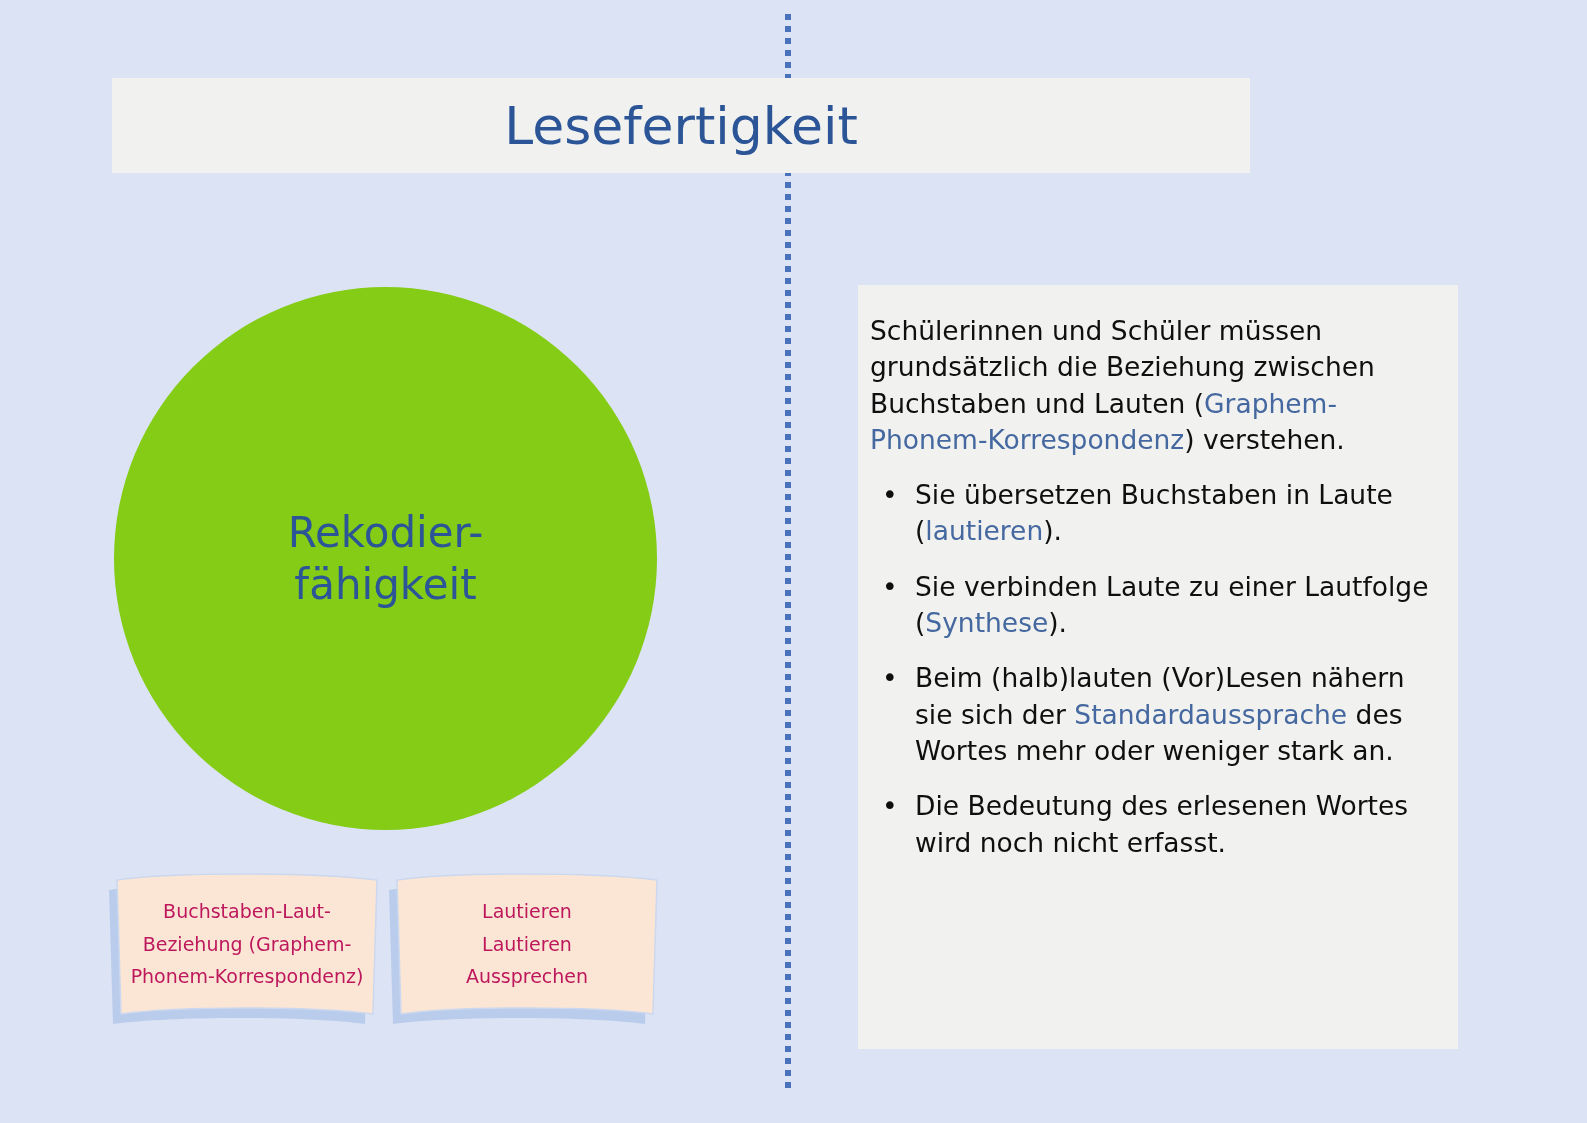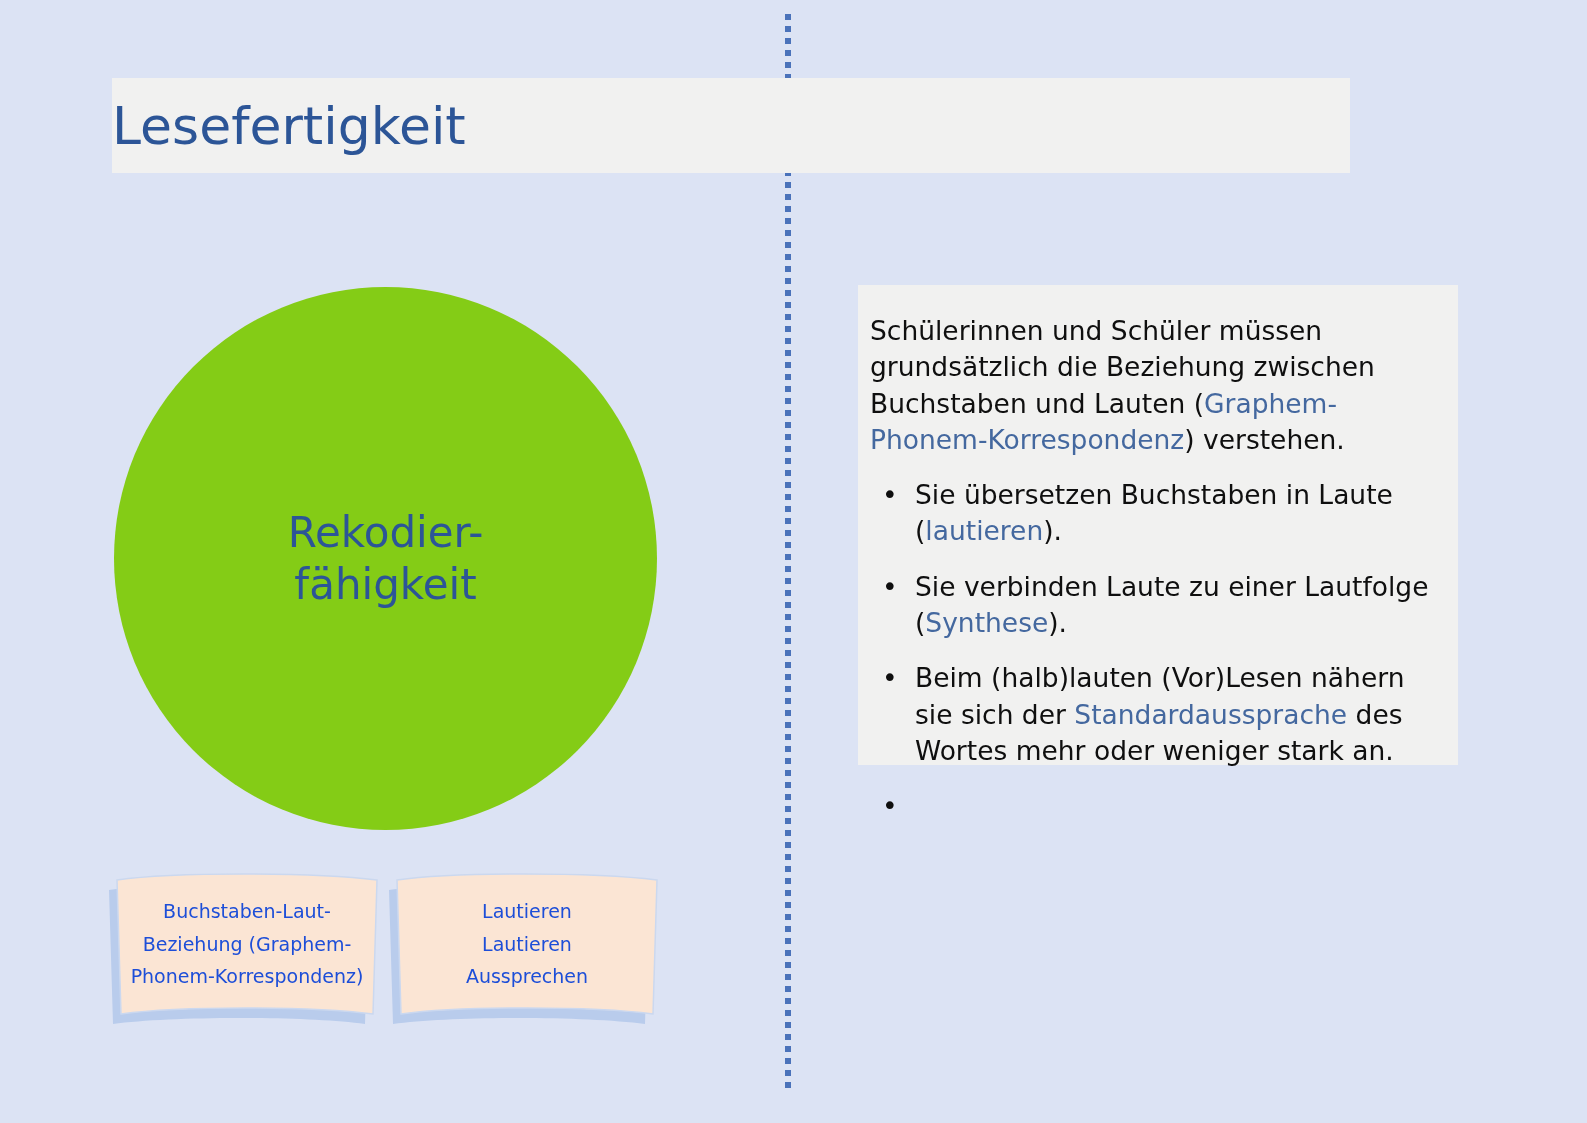--- a/index.html
+++ b/index.html
@@ -26,25 +26,26 @@
         to bottom,
         #4a72ba 0px, #4a72ba 6px,
         rgba(0,0,0,0) 6px, rgba(0,0,0,0) 12px);
   }
 
   
   .title-bar {
     position: absolute;
     left: 112px;
     top: 78px;
-    width: 1238px;
+    width: 1138px;
     height: 95px;
     background: #f1f1f0;
     display: flex;
     align-items: center;
+    justify-content: center;
   }
   .title-text {
     color: #2c5597;
     font-size: 52px;
     font-weight: 400;
     letter-spacing: 0px;
     line-height: 1;
   }
 
   
@@ -98,37 +99,37 @@
   .card .card-text {
     position: absolute;
     left: 8px;
     top: 0;
     width: 100%;
     height: 100%;
     display: flex;
     flex-direction: column;
     align-items: center;
     justify-content: center;
-    color: #1d4ed8;
+    color: #be185d;
     font-size: 19px;
     line-height: 1.72;
     text-align: center;
     box-sizing: border-box;
     padding: 0 12px;
   }
   #card-1 { left: 105px; top: 868px; }
   #card-2 { left: 385px; top: 868px; }
 
   
   .text-panel {
     position: absolute;
     left: 858px;
     top: 285px;
     width: 600px;
-    height: 480px;
+    height: 764px;
     background: #f1f1f0;
     box-sizing: border-box;
     padding: 28px 17px 0 12px;
     color: #0f0f0f;
     font-size: 26.5px;
     line-height: 1.37;
   }
   .text-panel p {
     margin: 0 0 19px 0;
   }
@@ -204,15 +205,15 @@
   <p><span>Schülerinnen und Schüler müssen grundsätzlich die Beziehung zwischen Buchstaben und Lauten (</span><span class="hl">Graphem-Phonem-Korrespondenz</span><span>) verstehen.</span></p>
 
 
   <ul class="bullets">
     <li><span class="bullet-dot">•</span><span>Sie übersetzen Buchstaben in Laute (</span><span class="hl">lautieren</span><span>).</span></li>
 
     <li><span class="bullet-dot">•</span><span>Sie verbinden Laute zu einer Lautfolge (</span><span class="hl">Synthese</span><span>).</span></li>
 
     <li><span class="bullet-dot">•</span><span>Beim (halb)lauten (Vor)Lesen nähern sie sich der </span><span class="hl">Standardaussprache</span><span> des Wortes mehr oder weniger stark an.</span></li>
 
-    <li><span class="bullet-dot">•</span></li>
+    <li><span class="bullet-dot">•</span><span>Die Bedeutung des erlesenen Wortes wird noch nicht erfasst.</span></li>
   </ul>
 </div>
 
 </body></html>

